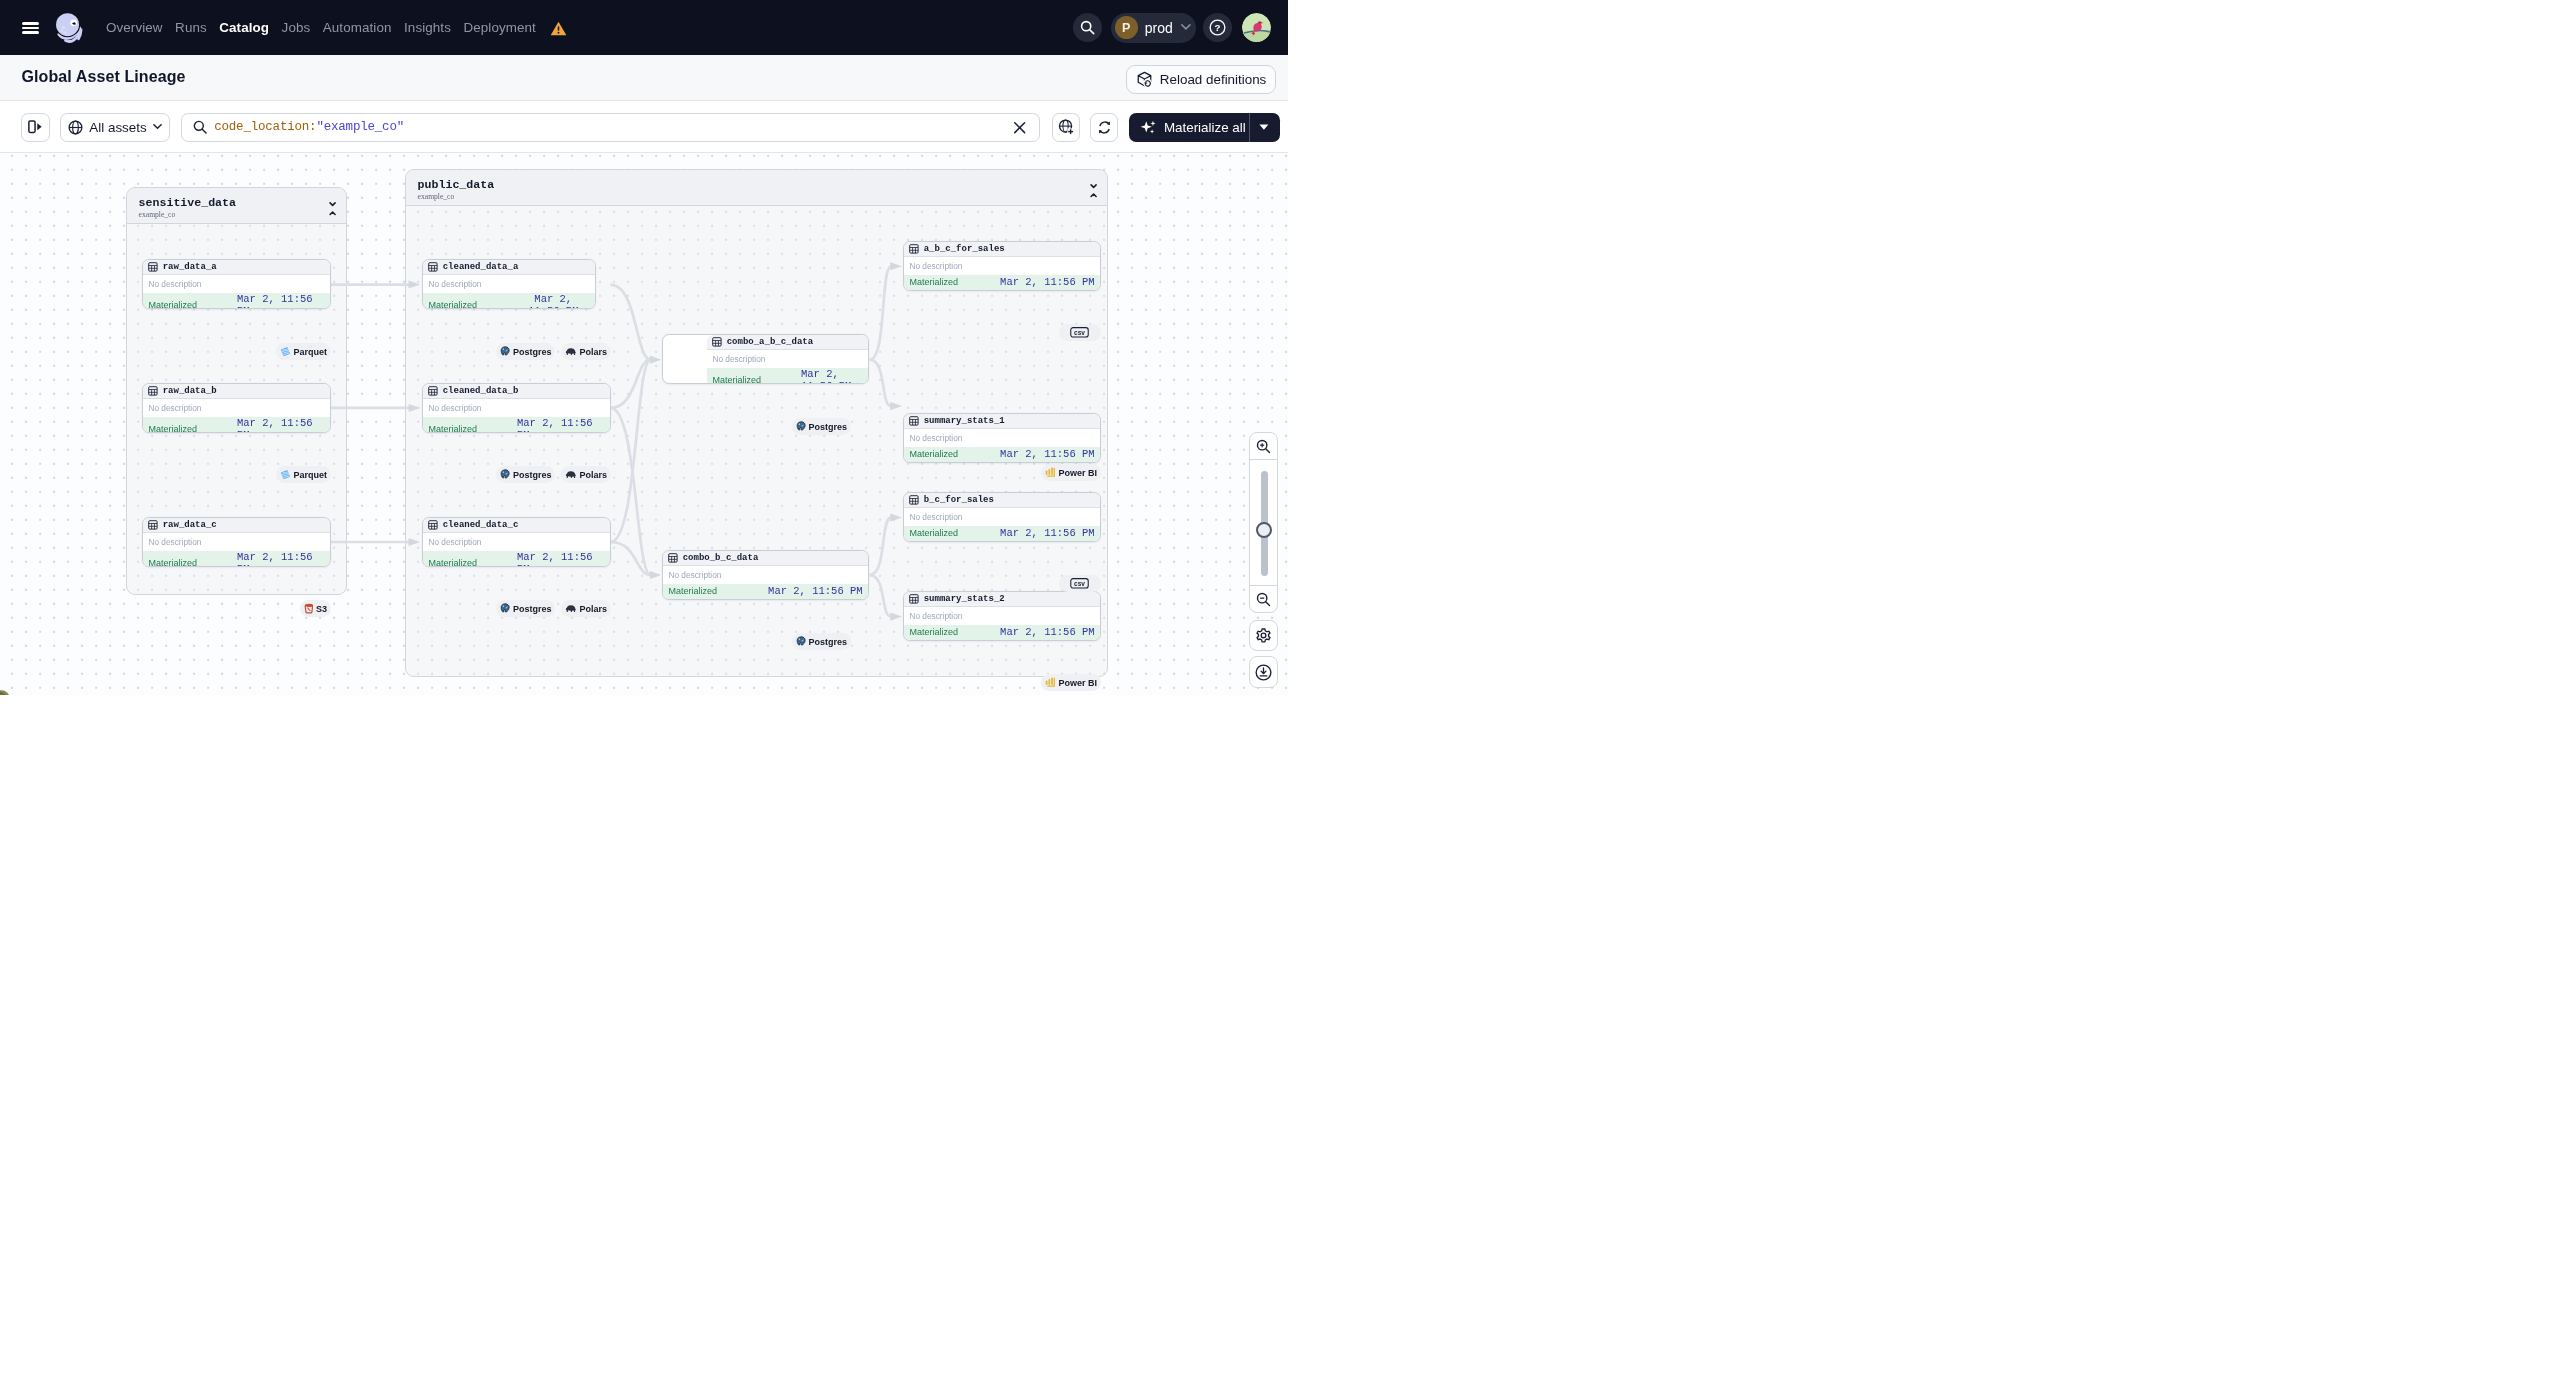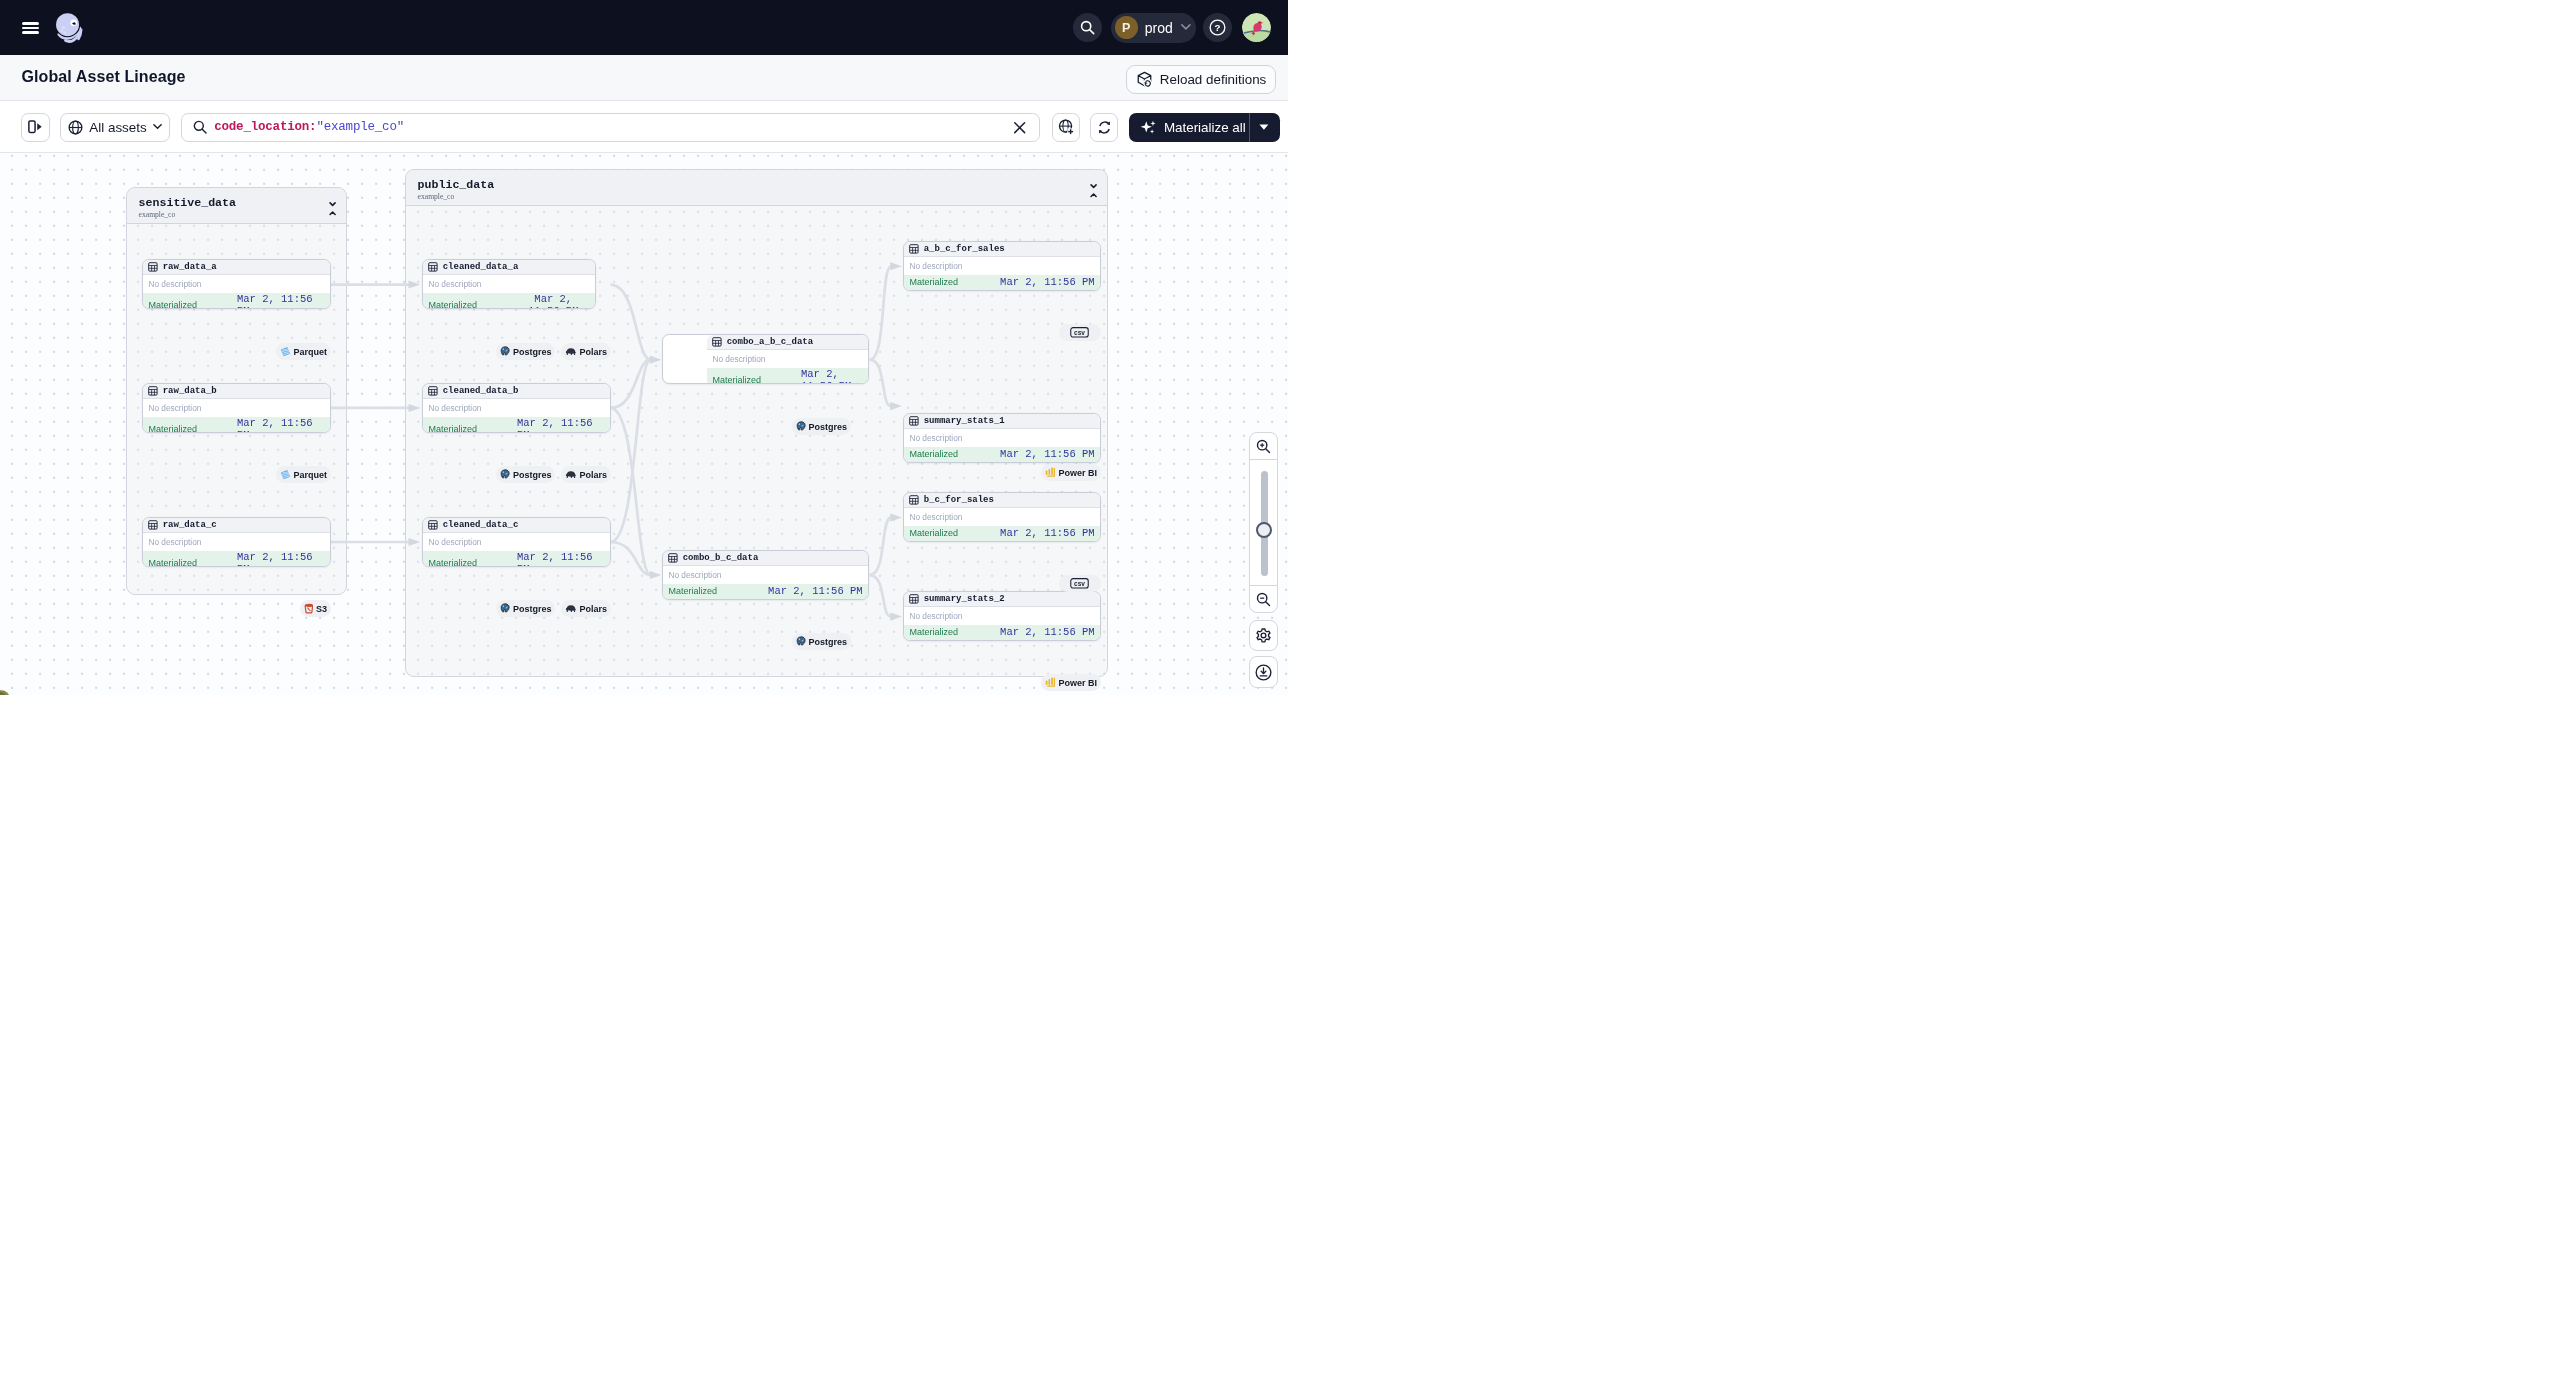--- a/index.html
+++ b/index.html
@@ -25,21 +25,21 @@
 #reloadbtn { position:absolute; left:1126px; top:9.8px; width:150px; height:29.5px; border:0.9px solid #d0d4dc; border-radius:9px; background:#fbfcfd; display:flex; align-items:center; justify-content:center; gap:7.2px; font-size:13.4px; color:#121829; }
 
 
 #toolbar { position:absolute; left:0; top:102px; width:1288px; height:51px; background:#fff; border-bottom:0.9px solid #e3e5ea; }
 .tbtn { position:absolute; top:10.7px; height:29px; border:0.9px solid #d2d6de; border-radius:7.2px; background:#fff; display:flex; align-items:center; justify-content:center; }
 #sbtoggle { left:20.6px; width:29px; }
 #allassets { left:60px; width:110px; gap:6.3px; font-size:13.4px; color:#141a2c; }
 #searchbox { left:181px; width:859px; justify-content:flex-start; }
 #searchbox .sicon { margin-left:10.7px; }
 #searchbox .stext { margin-left:7.2px; font-size:12.5px; letter-spacing:-0.2px; font-family:"Liberation Mono", monospace; }
-#searchbox .skey { color:#be185d;font-weight:bold; }
+#searchbox .skey { color:#a16207; }
 #searchbox .sval { color:#4a46cf; }
 #searchbox .sx { position:absolute; right:12.5px; top:7.2px; }
 #globeadd { left:1052px; width:28px; }
 #syncbtn { left:1090px; width:28px; }
 #matbtn { position:absolute; left:1129px; top:10.7px; width:151px; height:29px; border-radius:7.2px; background:#171b30; display:flex; align-items:center; color:#fff; font-size:13.4px; }
 #matbtn .spark { margin-left:10.7px; margin-right:7.2px; }
 #matbtn .mdiv { position:absolute; left:120px; top:0; width:0.9px; height:29px; background:rgba(255,255,255,0.25); }
 #matbtn .mcaret { position:absolute; left:130px; top:11.6px; }
 
 
@@ -87,20 +87,34 @@
       <path d="M28.6 30 C30.3 27.4 31.3 24.2 31.5 19.8"></path>
     </g>
     <circle cx="16.3" cy="14.2" r="14.2" fill="#0d101f"></circle>
     <circle cx="16.3" cy="14.2" r="12.9" fill="#cbcff3"></circle>
     <circle cx="23.2" cy="12" r="3.7" fill="#fff"></circle>
     <path d="M21.4 13.1 a2.2 2 0 0 1 4 -0.5 l-0.2 1.6 a5 5 0 0 1 -3.8 -1.1 z" fill="#0d101f"></path>
     <circle cx="11.7" cy="17.3" r="1.8" fill="#d9dcf8"></circle>
     <circle cx="9.8" cy="21" r="1.8" fill="#d9dcf8"></circle>
     <circle cx="13.2" cy="23.3" r="1.8" fill="#d9dcf8"></circle>
   </svg>
+  <div class="navlinks">
+    <span>Overview</span>
+      <span>Runs</span>
+      <span class="active">Catalog</span>
+      <span>Jobs</span>
+      <span>Automation</span>
+      <span>Insights</span>
+      <span>Deployment</span>
+    <svg id="warn" width="17" height="15" viewBox="0 0 19 17">
+        <path d="M9.5 0.8 L18.4 16.2 L0.6 16.2 Z" fill="#f0a53c"></path>
+        <rect x="8.6" y="6" width="1.8" height="5" rx="0.9" fill="#1a1c28"></rect>
+        <circle cx="9.5" cy="13.4" r="1.1" fill="#1a1c28"></circle>
+      </svg>
+  </div>
   <div class="ncirc" id="navsearch" style="left:1073px;">
     <svg width="15" height="15" viewBox="0 0 17 17">
         <circle cx="7" cy="7" r="5.2" stroke="#fff" stroke-width="1.8" fill="none"></circle>
         <line x1="11" y1="11" x2="15.5" y2="15.5" stroke="#fff" stroke-width="1.8" stroke-linecap="round"></line>
       </svg>
   </div>
   <div id="prodpill">
       <div class="pav">P</div>
       <div class="ptxt">prod</div>
     <svg width="9.8" height="6.3" viewBox="0 0 11 7" style="margin-left:8px;">

